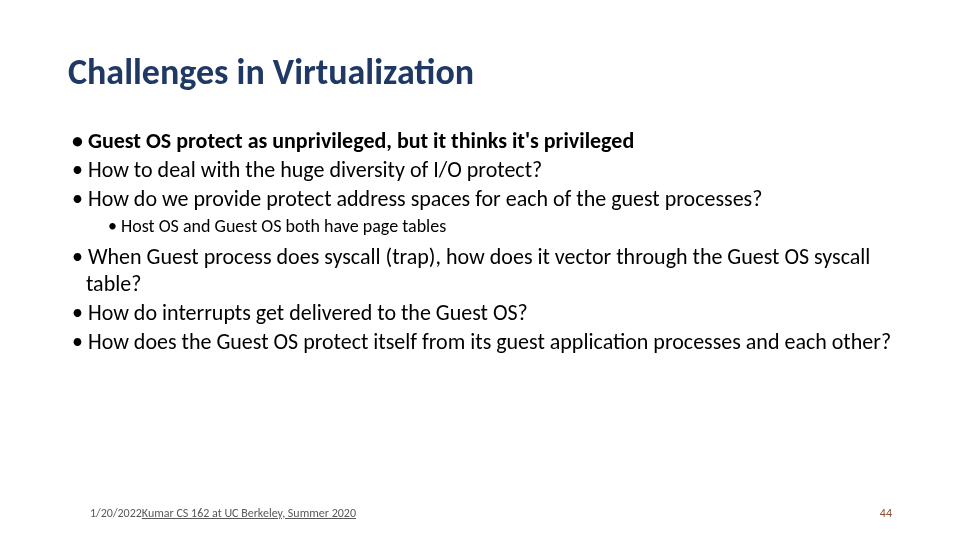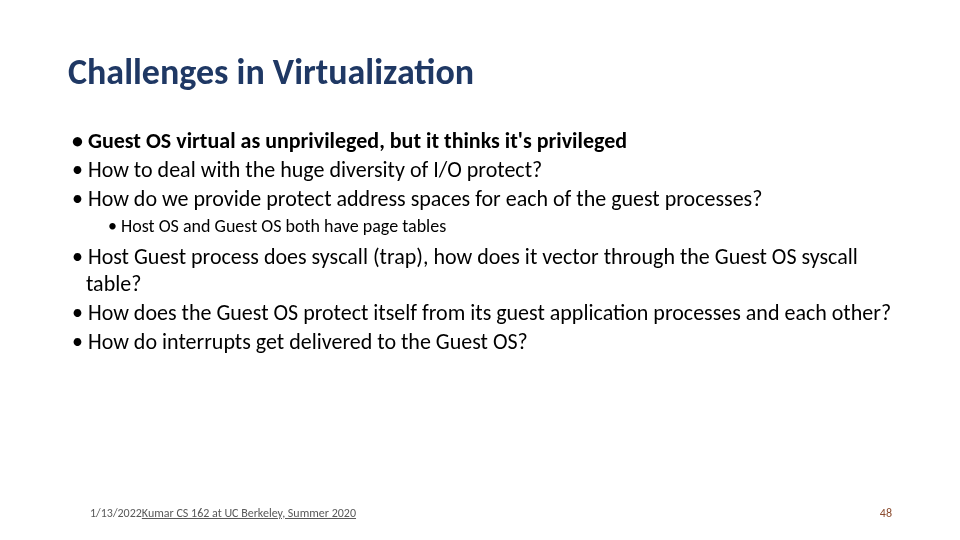--- a/index.html
+++ b/index.html
@@ -55,27 +55,27 @@
   .footer .center { flex: 1 1 auto; text-align: left; text-decoration: underline; }
   .footer .pageno { flex: 0 0 auto; color: #8a4a2d; }
 </style>
 </head>
 <body>
 
 <div class="slide">
   <h1 class="title">Challenges in Virtualization</h1>
 
   <div class="body">
-    <p class="lvl1 bold">Guest OS virtual as unprivileged, but it thinks it's privileged</p>
+    <p class="lvl1 bold">Guest OS protect as unprivileged, but it thinks it's privileged</p>
     <p class="lvl1">How to deal with the huge diversity of I/O protect?</p>
     <p class="lvl1">How do we provide protect address spaces for each of the guest processes?</p>
     <p class="lvl2">Host OS and Guest OS both have page tables</p>
-    <p class="lvl1">Host Guest process does syscall (trap), how does it vector through the Guest OS syscall table?</p>
+    <p class="lvl1">When Guest process does syscall (trap), how does it vector through the Guest OS syscall table?</p>
+    <p class="lvl1">How do interrupts get delivered to the Guest OS?</p>
     <p class="lvl1">How does the Guest OS protect itself from its guest application processes and each other?</p>
-    <p class="lvl1">How do interrupts get delivered to the Guest OS?</p>
   </div>
 
   <div class="footer">
-    <span class="date">1/13/2022</span>
+    <span class="date">1/20/2022</span>
     <span class="center">Kumar CS 162 at UC Berkeley, Summer 2020</span>
-    <span class="pageno">48</span>
+    <span class="pageno">44</span>
   </div>
 </div>
 
 </body></html>

